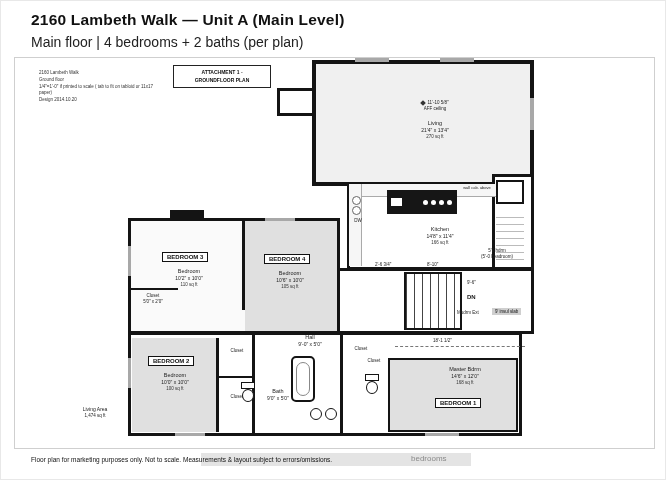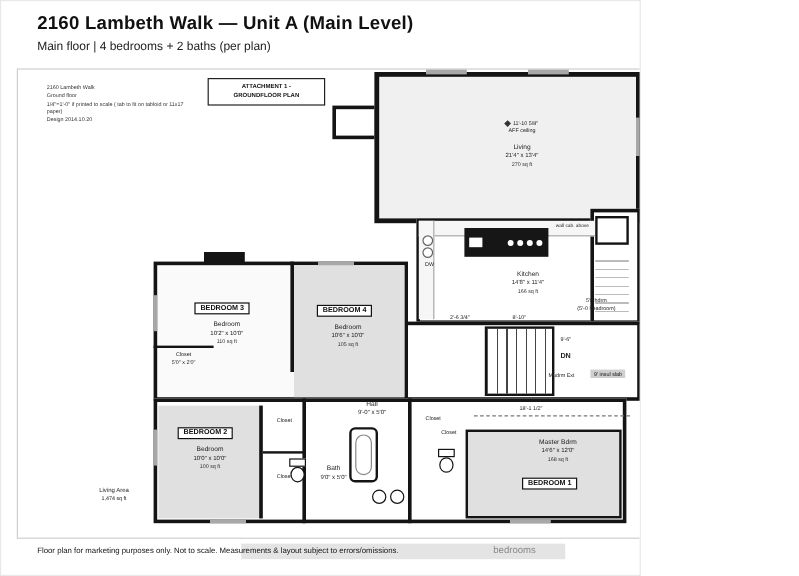--- a/index.html
+++ b/index.html
@@ -1,20 +1,20 @@
 <!DOCTYPE html>
 <html><head>
 <meta charset="utf-8">
 <style>
   html,body{margin:0;padding:0;background:#fff;}
-  .page{position:relative;width:534px;height:480px;background:#fff;font-family:"Liberation Sans",sans-serif;overflow:hidden;border:1px solid #e8e8e8;box-sizing:border-box;}
+  .page{position:relative;width:666px;height:480px;background:#fff;font-family:"Liberation Sans",sans-serif;overflow:hidden;border:1px solid #e8e8e8;box-sizing:border-box;}
   
   .hdr{position:absolute;left:30px;top:10px;}
   .hdr h1{margin:0;font-size:15.5px;font-weight:700;color:#111;letter-spacing:.2px;}
-  .hdr .sub{margin-top:5px;font-size:10px;color:#222;}
+  .hdr .sub{margin-top:5px;font-size:14px;color:#222;}
   
   .plan{position:absolute;left:13px;top:56px;width:639px;height:390px;border:1px solid #cfcfcf;background:#fff;}
   .room{position:absolute;box-sizing:border-box;border:3px solid #141414;}
   .wall{position:absolute;background:#141414;}
   .win{position:absolute;background:#a8a8a8;z-index:6;}
   .lbl{position:absolute;text-align:center;color:#1d1d1d;line-height:1.3;z-index:7;}
   .lbl .nm{font-size:5.5px;}
   .lbl .dm{font-size:5px;}
   .lbl .ar{font-size:4.5px;color:#333;}
   .badge{position:absolute;background:#fff;border:1px solid #111;font-size:6px;font-weight:700;padding:1px 4px;z-index:8;color:#111;}

